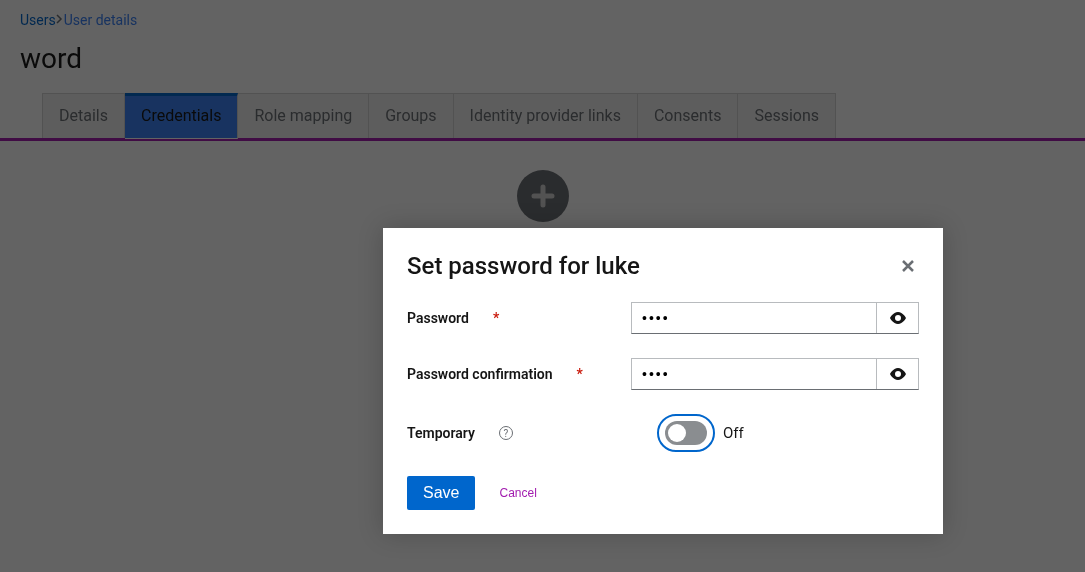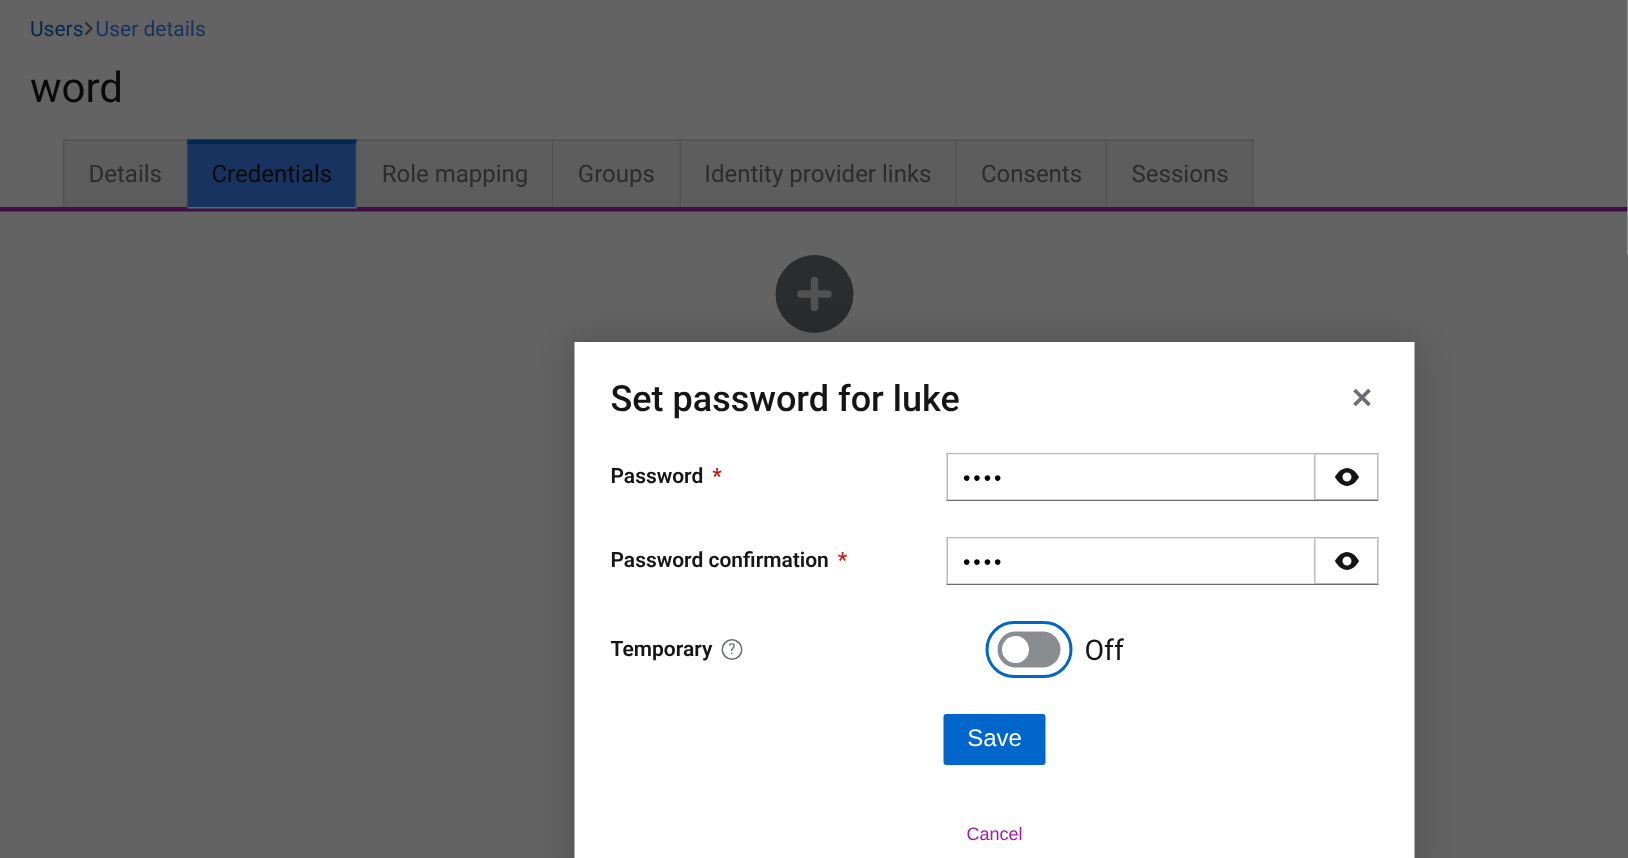--- a/index.html
+++ b/index.html
@@ -135,21 +135,21 @@
       align-items: center;
       margin-bottom: 24px;
     }
     .form-label {
       width: 224px;
       font-size: 14px;
       font-weight: 600;
       color: #151515;
       display: flex;
       align-items: center;
-      gap: 6px;
+      gap: 24px;
     }
     .req {
       color: #c9190b;
     }
     .input-group {
       flex: 1;
       display: flex;
       border: 1px solid #b8bbbe;
       border-bottom: 1px solid #6a6e73;
     }
@@ -210,29 +210,28 @@
     .toggle-knob {
       position: absolute;
       width: 18px;
       height: 18px;
       background: #fff;
       border-radius: 50%;
       top: 3px;
       left: 3px;
     }
     .toggle-label {
-      font-size: 19px;
+      font-size: 15px;
       color: #151515;
     }
     .modal-footer {
       display: flex;
       align-items: center;
-      gap: 39px;
+      gap: 24px;
       margin-top: 20px;
-      flex-direction: column;
     }
     .btn-primary {
       background: #06c;
       color: #fff;
       border: none;
       padding: 8px 16px;
       font-size: 16px;
       cursor: pointer;
       border-radius: 2px;
     }

